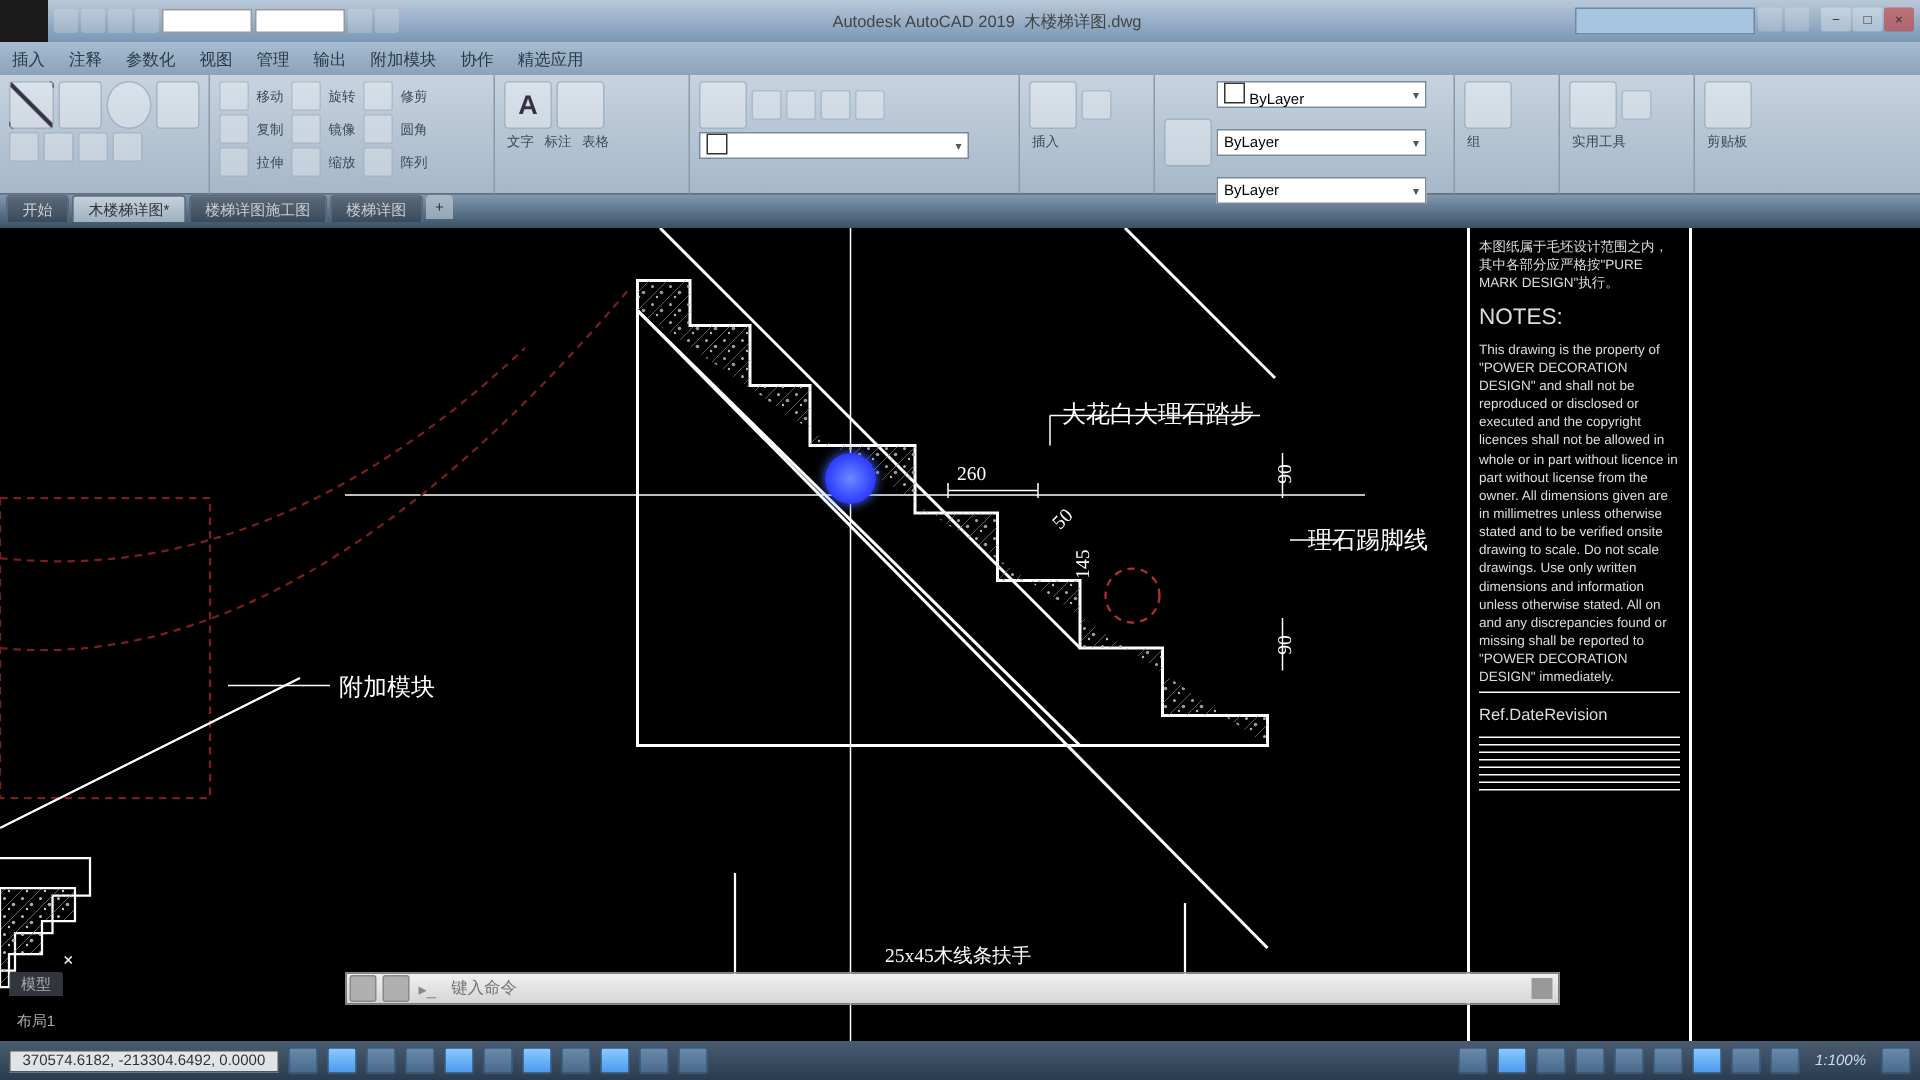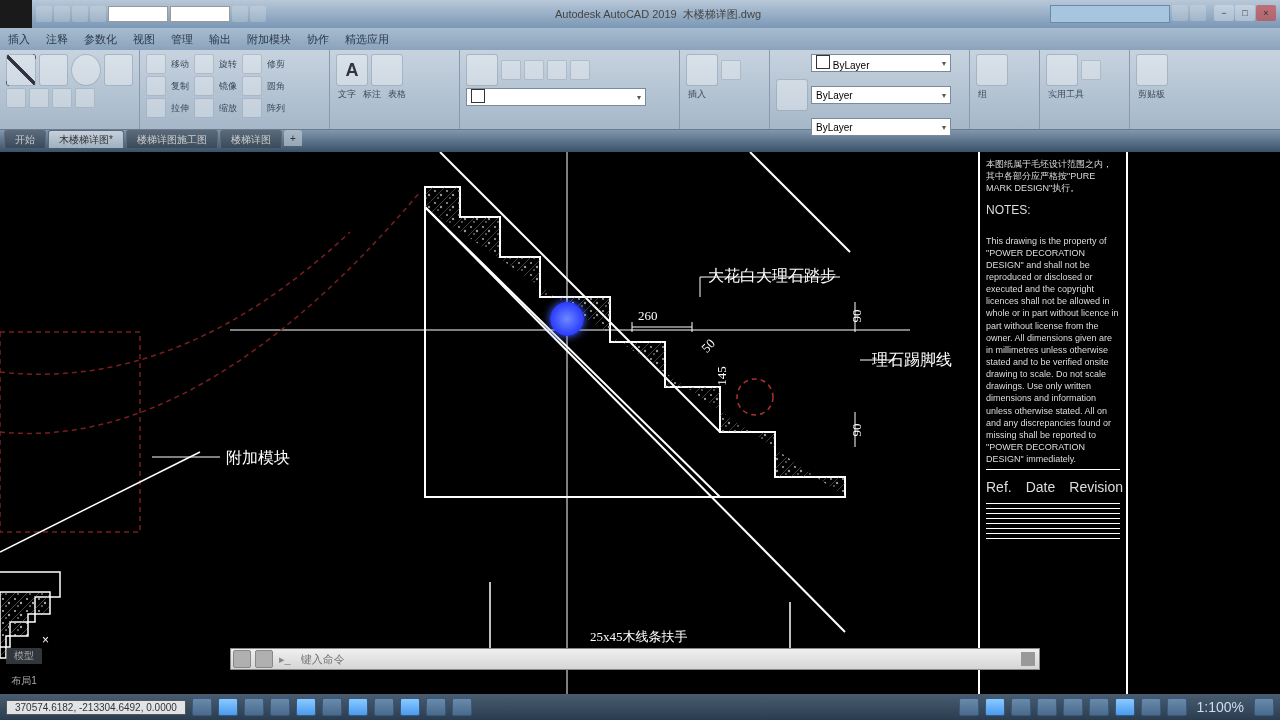--- a/index.html
+++ b/index.html
@@ -38,41 +38,41 @@
 .dtab { height: 18px; padding: 0 10px; background: linear-gradient(180deg, #c5d0db 0%, #a0b0c0 100%); border: 1px solid #5a6a7a; border-bottom: none; border-radius: 3px 3px 0 0; margin-right: 2px; display: flex; align-items: center; color: #333; }
 .dtab.dark { background: linear-gradient(180deg, #5a6a7a 0%, #3a4a5a 100%); color: #ccc; }
 .dtab-plus { width: 18px; height: 16px; background: rgba(200,210,220,0.6); border-radius: 3px 3px 0 0; display: flex; align-items: center; justify-content: center; color: #333; }
 
 
 .canvas { position: relative; width: 1280px; height: 548px; background: #000; overflow: hidden; }
 .canvas svg { position: absolute; top: 0; left: 0; }
 .cad-text { position: absolute; color: #fff; font-size: 16px; font-family: SimSun, serif; white-space: nowrap; }
 .cad-text.sm { font-size: 13px; }
 .notes-box { position: absolute; right: 152px; top: 0; width: 150px; height: 548px; border-left: 2px solid #fff; border-right: 2px solid #fff; color: #ddd; font-size: 9px; padding: 6px; line-height: 1.35; }
-.notes-box .hdr { font-size: 12px; margin-top: 8px; margin-bottom: 16px; }
+.notes-box .hdr { font-size: 15px; margin-top: 8px; margin-bottom: 4px; }
 .notes-box .line { border-top: 1px solid #fff; margin: 4px 0; }
-.notes-box .cols { display: flex; gap: 14px; font-size: 14px; margin: 8px 0 6px 0; }
+.notes-box .cols { display: flex; font-size: 11px; margin: 8px 0 6px 0; }
 
 
 .cmdbar { position: absolute; bottom: 30px; left: 230px; width: 810px; height: 22px; background: linear-gradient(180deg, #f0f0f0 0%, #d5d5d5 100%); border: 1px solid #888; display: flex; align-items: center; font-size: 11px; }
 .cmdbar .ic { width: 18px; height: 18px; background: #b0b0b0; border: 1px solid #888; margin: 0 2px; border-radius: 2px; }
 .cmdbar input { flex: 1; border: none; background: transparent; padding: 0 6px; font-size: 11px; outline: none; color: #666; }
 .cmdbar .pin { width: 14px; height: 14px; background: #999; margin-right: 4px; }
 
 
 .layout-tabs { position: absolute; bottom: 30px; left: 0; height: 22px; display: flex; align-items: center; font-size: 10px; color: #aaa; padding: 0 6px; gap: 10px; flex-direction: column; }
 .layout-tabs .lt { background: rgba(80,90,100,0.6); padding: 1px 8px; border-radius: 2px 2px 0 0; }
 
 
 .statusbar { position: absolute; bottom: 0; left: 0; width: 1280px; height: 26px; background: linear-gradient(180deg, #4a5d70 0%, #2a3d50 100%); display: flex; align-items: center; font-size: 10px; color: #cde; padding: 0 6px; gap: 6px; }
 .sb-coord { background: rgba(255,255,255,0.85); color: #333; padding: 1px 8px; border: 1px solid #555; font-size: 10px; }
 .sb-btn { width: 20px; height: 18px; background: linear-gradient(180deg, #6a8aac 0%, #4a6a8c 100%); border: 1px solid #3a5a7c; border-radius: 2px; }
 .sb-btn.on { background: linear-gradient(180deg, #8acaff 0%, #4a9aef 100%); }
 .sb-spacer { flex: 1; }
-.sb-zoom { color: #cde; font-size: 14px; padding: 0 4px; }
+.sb-zoom { color: #cde; font-size: 10px; padding: 0 4px; font-style: italic; }
 
 
 .selmark { position: absolute; width: 34px; height: 34px; border-radius: 50%; background: radial-gradient(circle, #6a8aff 0%, #2a3aff 70%, rgba(0,0,200,0) 100%); box-shadow: 0 0 8px #4a6aff; }
 </style>
 </head>
 <body>
 
 <div class="titlebar">
   <div class="qat">
     <div class="qat-btn"></div>

